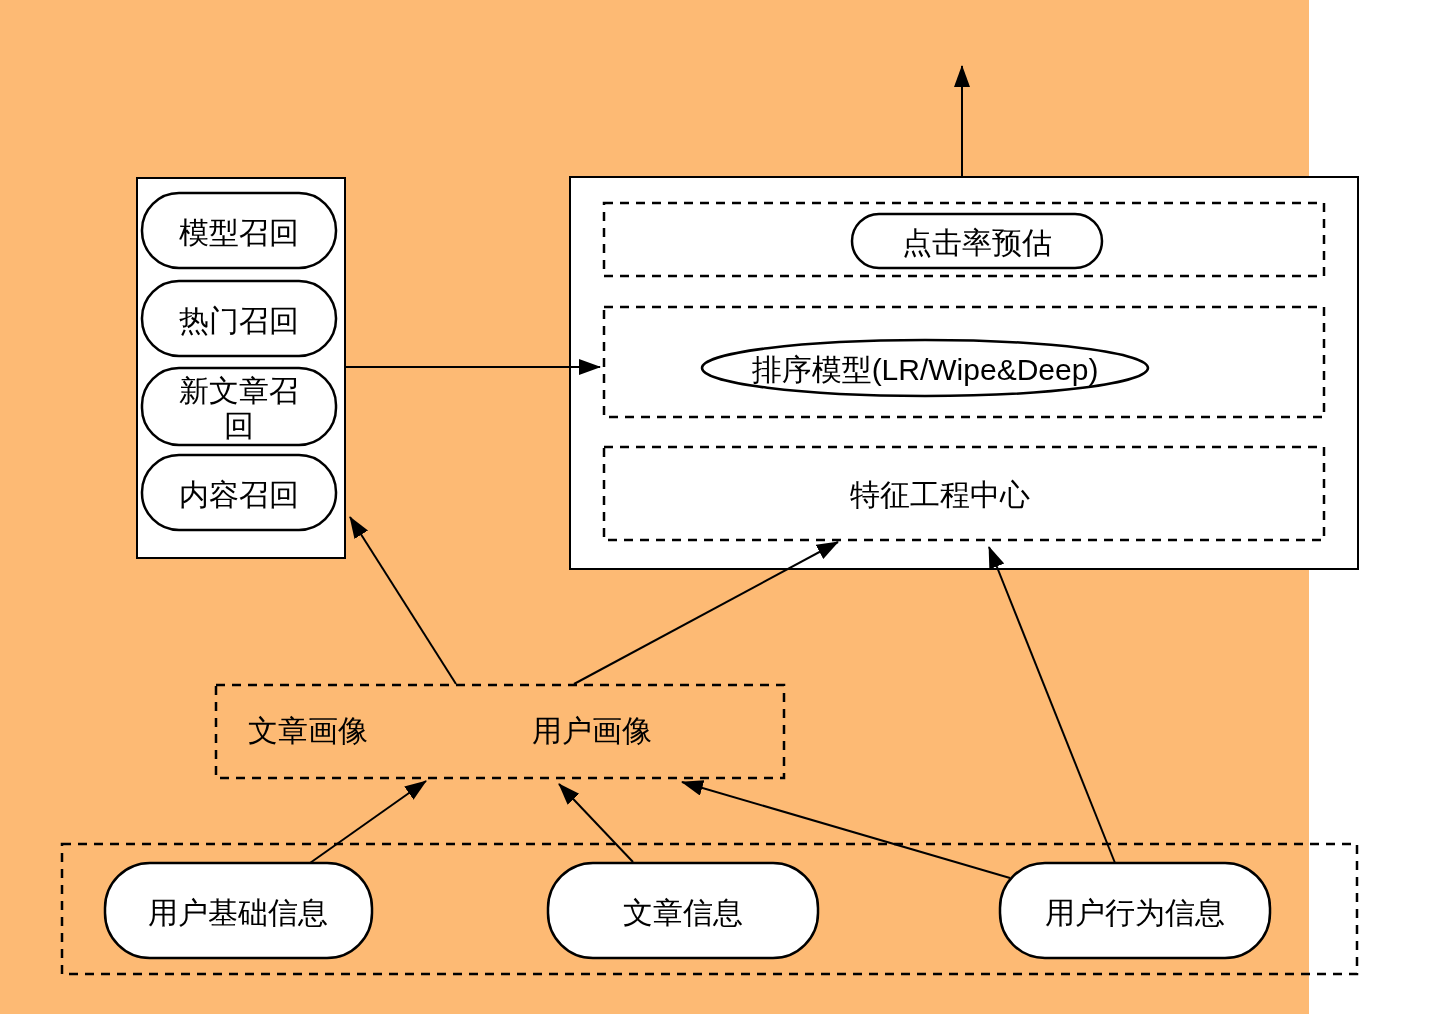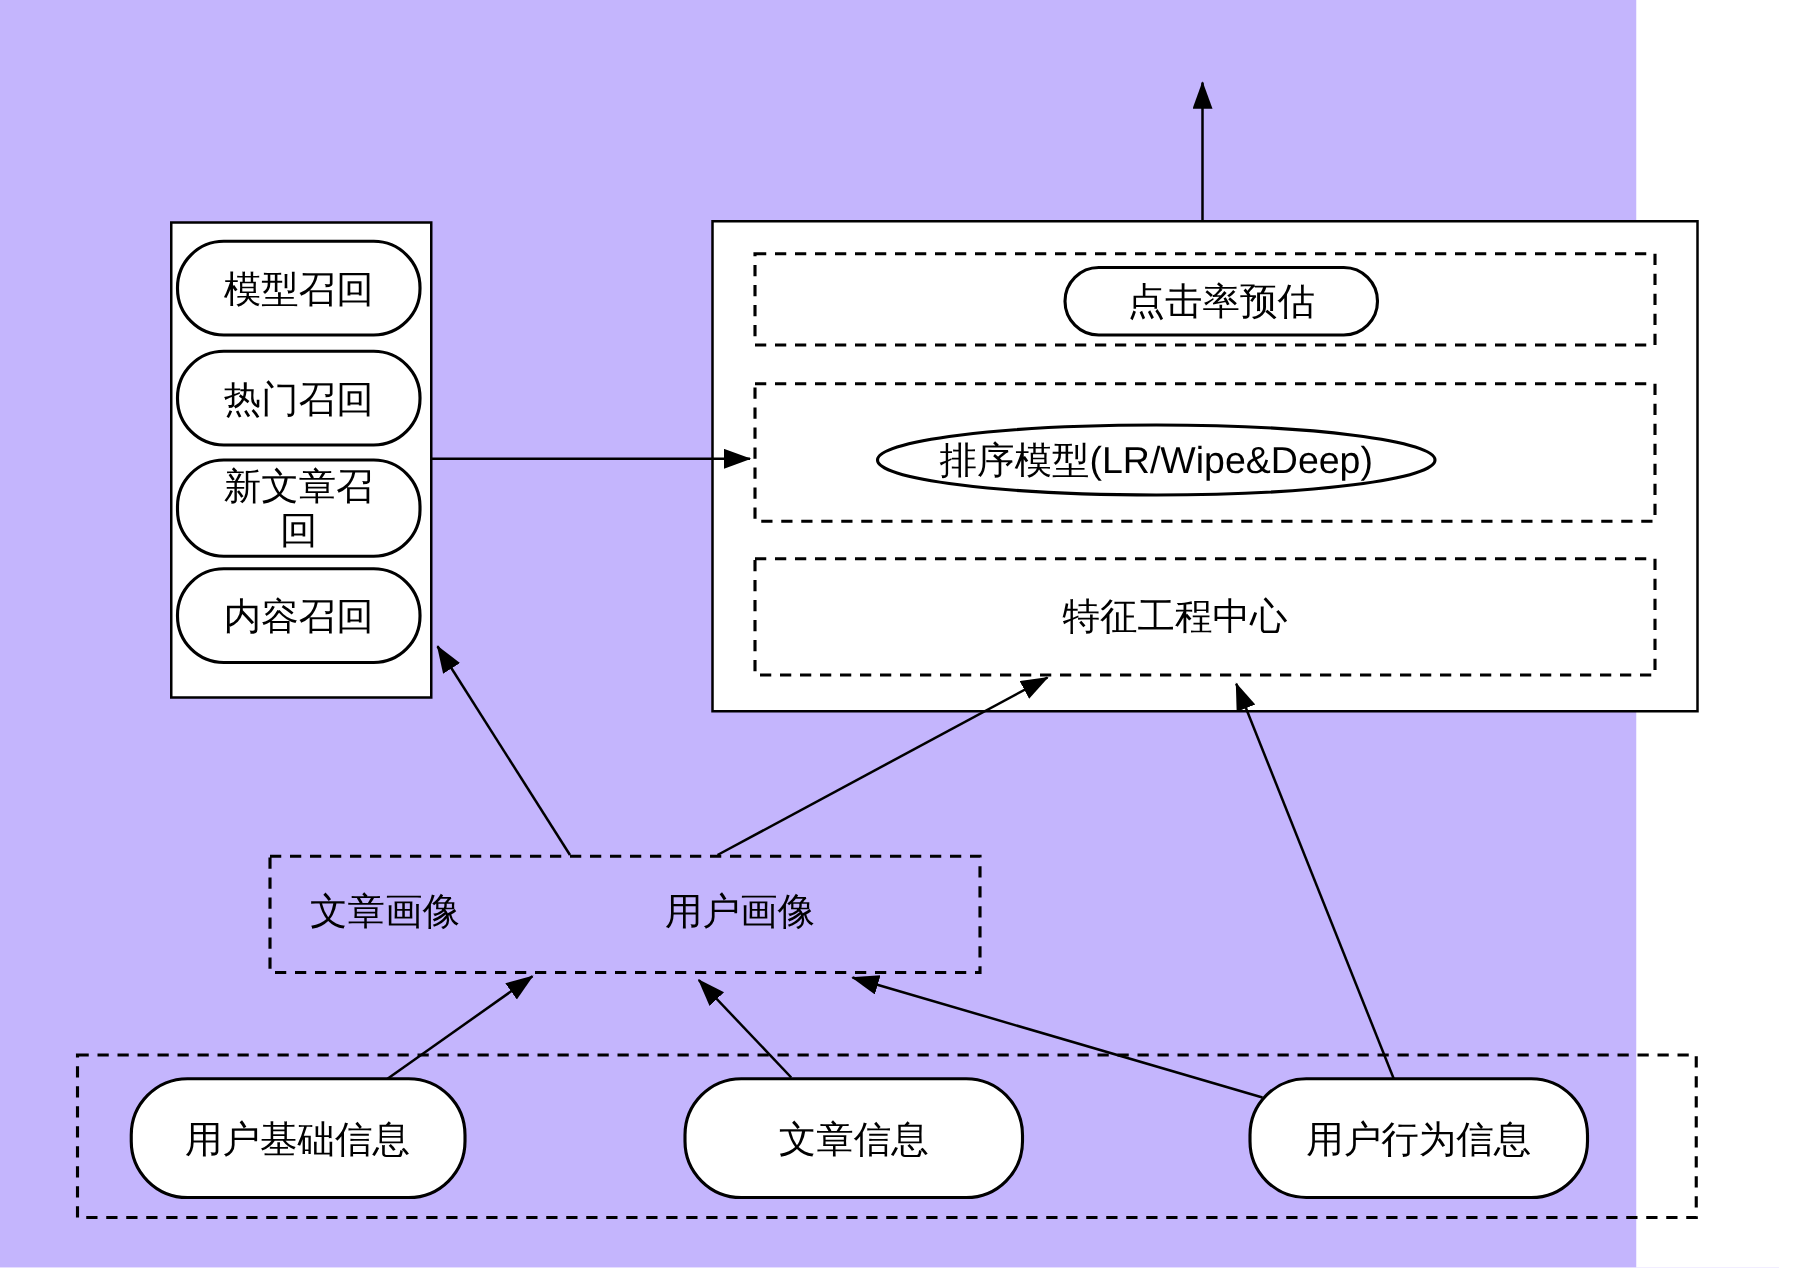--- a/index.html
+++ b/index.html
@@ -1,16 +1,16 @@
 <!DOCTYPE html>
 <html><head>
 <meta charset="utf-8">
 <style>
   html,body{margin:0;padding:0;background:#ffffff;}
-  .canvas{width:1309px;height:1014px;position:relative;background:#c4b5fd;text-align:right;}
+  .canvas{width:1309px;height:1014px;position:relative;background:#fdba74;text-align:right;}
   svg{display:block;font-family:"Liberation Sans","DejaVu Sans",sans-serif;}
   text{fill:#000000;font-size:30px;}
   .shape{fill:#ffffff;stroke:#000000;stroke-width:2px;}
   .pill{fill:#ffffff;stroke:#000000;stroke-width:2.5px;}
   .dashed{fill:none;stroke:#000000;stroke-width:2.5px;stroke-dasharray:9 7;}
   .edge{stroke:#000000;stroke-width:2px;fill:none;}
   .lbl{text-anchor:middle;dominant-baseline:central;}
 </style>
 </head>
 <body>

